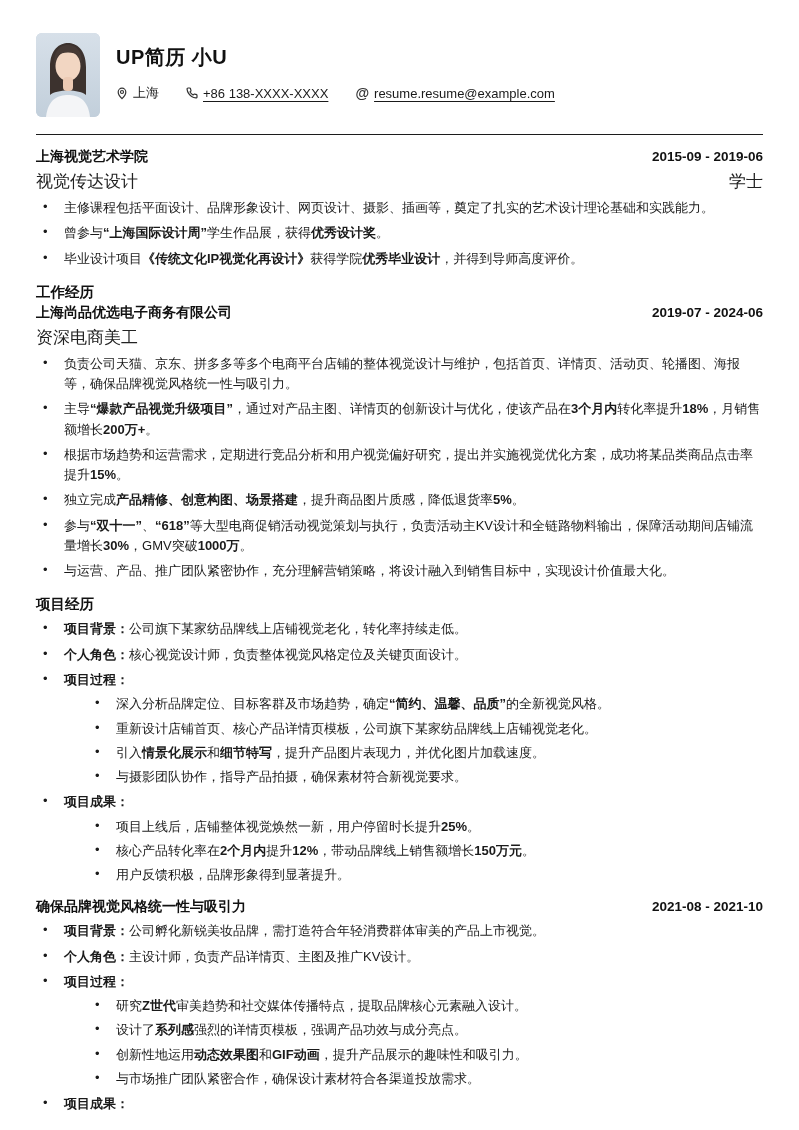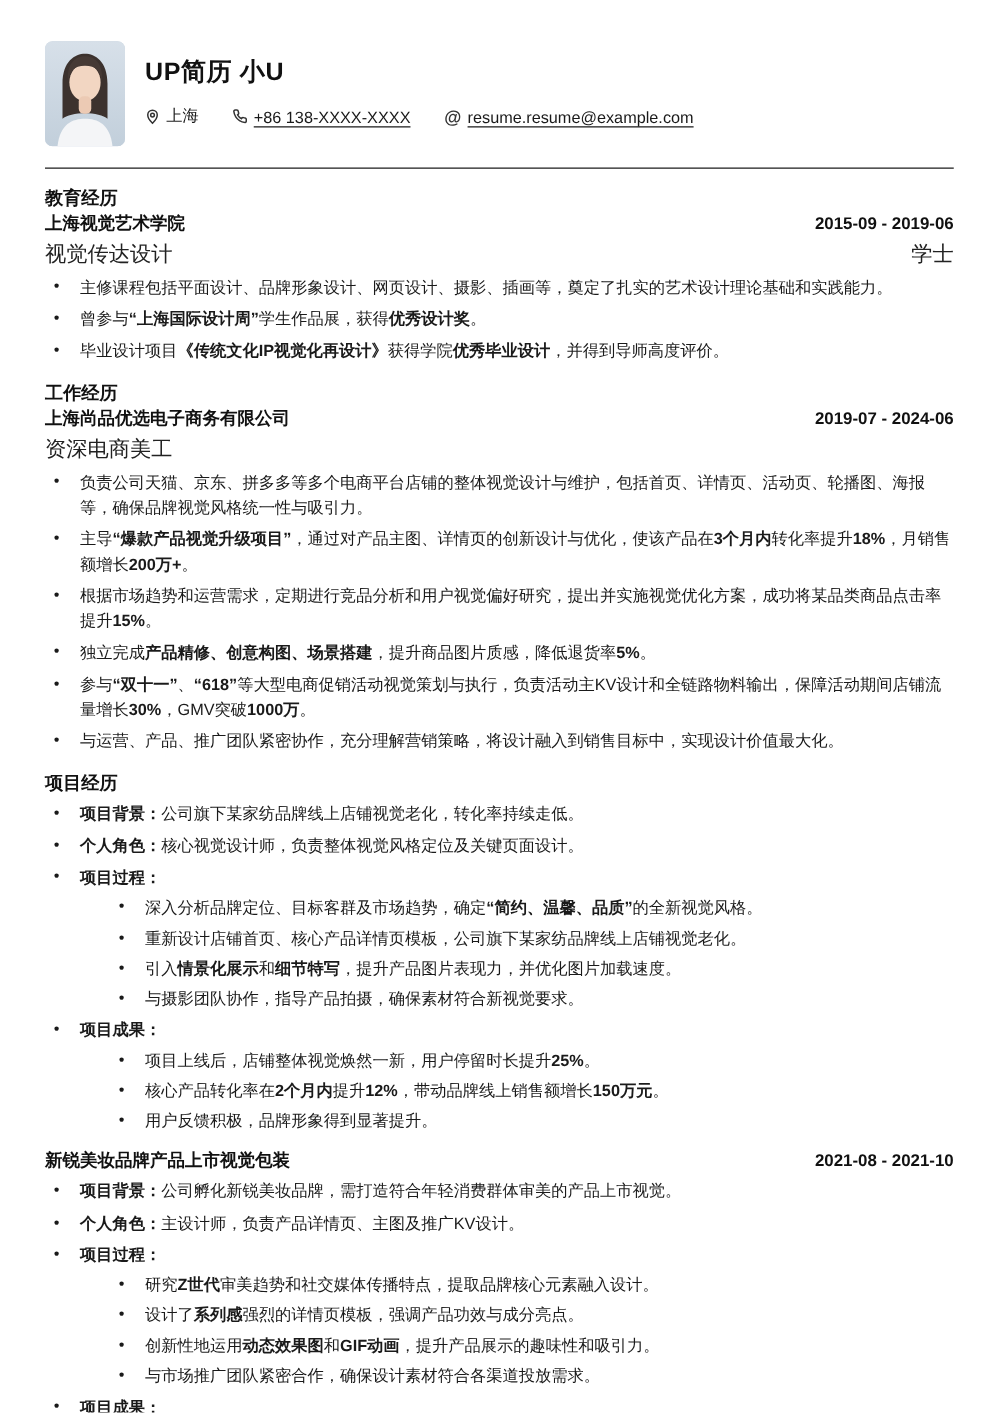--- a/index.html
+++ b/index.html
@@ -94,21 +94,20 @@
           <span class="link">resume.resume@example.com</span>
         </span>
       </div>
     </div>
   </div>
 
   <hr class="divider">
 
   <main id="resume-body">
       <section class="section">
-        <h2 class="section-title">教育经历</h2>
         <div class="entry">
           <div class="entry-head">
             <div class="entry-org">上海视觉艺术学院</div>
             <div class="entry-date">2015-09 - 2019-06</div>
           </div>
           <div class="entry-sub">
             <div>视觉传达设计</div>
             <div>学士</div>
           </div>
           <ul class="bullets">
@@ -153,21 +152,21 @@
               </ul></li>
             <li><span class="marker">•</span><span class="btext"><b>项目成果：</b></span><ul class="bullets sub">
                 <li><span class="marker">•</span><span class="btext">项目上线后，店铺整体视觉焕然一新，用户停留时长提升<b>25%</b>。</span></li>
                 <li><span class="marker">•</span><span class="btext">核心产品转化率在<b>2个月内</b>提升<b>12%</b>，带动品牌线上销售额增长<b>150万元</b>。</span></li>
                 <li><span class="marker">•</span><span class="btext">用户反馈积极，品牌形象得到显著提升。</span></li>
               </ul></li>
           </ul>
         </div>
         <div class="entry">
           <div class="entry-head">
-            <div class="entry-org">新锐美妆品牌产品上市视觉包装</div>
+            <div class="entry-org">确保品牌视觉风格统一性与吸引力</div>
             <div class="entry-date">2021-08 - 2021-10</div>
           </div>
           <ul class="bullets">
             <li><span class="marker">•</span><span class="btext"><b>项目背景：</b>公司孵化新锐美妆品牌，需打造符合年轻消费群体审美的产品上市视觉。</span></li>
             <li><span class="marker">•</span><span class="btext"><b>个人角色：</b>主设计师，负责产品详情页、主图及推广KV设计。</span></li>
             <li><span class="marker">•</span><span class="btext"><b>项目过程：</b></span><ul class="bullets sub">
                 <li><span class="marker">•</span><span class="btext">研究<b>Z世代</b>审美趋势和社交媒体传播特点，提取品牌核心元素融入设计。</span></li>
                 <li><span class="marker">•</span><span class="btext">设计了<b>系列感</b>强烈的详情页模板，强调产品功效与成分亮点。</span></li>
                 <li><span class="marker">•</span><span class="btext">创新性地运用<b>动态效果图</b>和<b>GIF动画</b>，提升产品展示的趣味性和吸引力。</span></li>
                 <li><span class="marker">•</span><span class="btext">与市场推广团队紧密合作，确保设计素材符合各渠道投放需求。</span></li>

